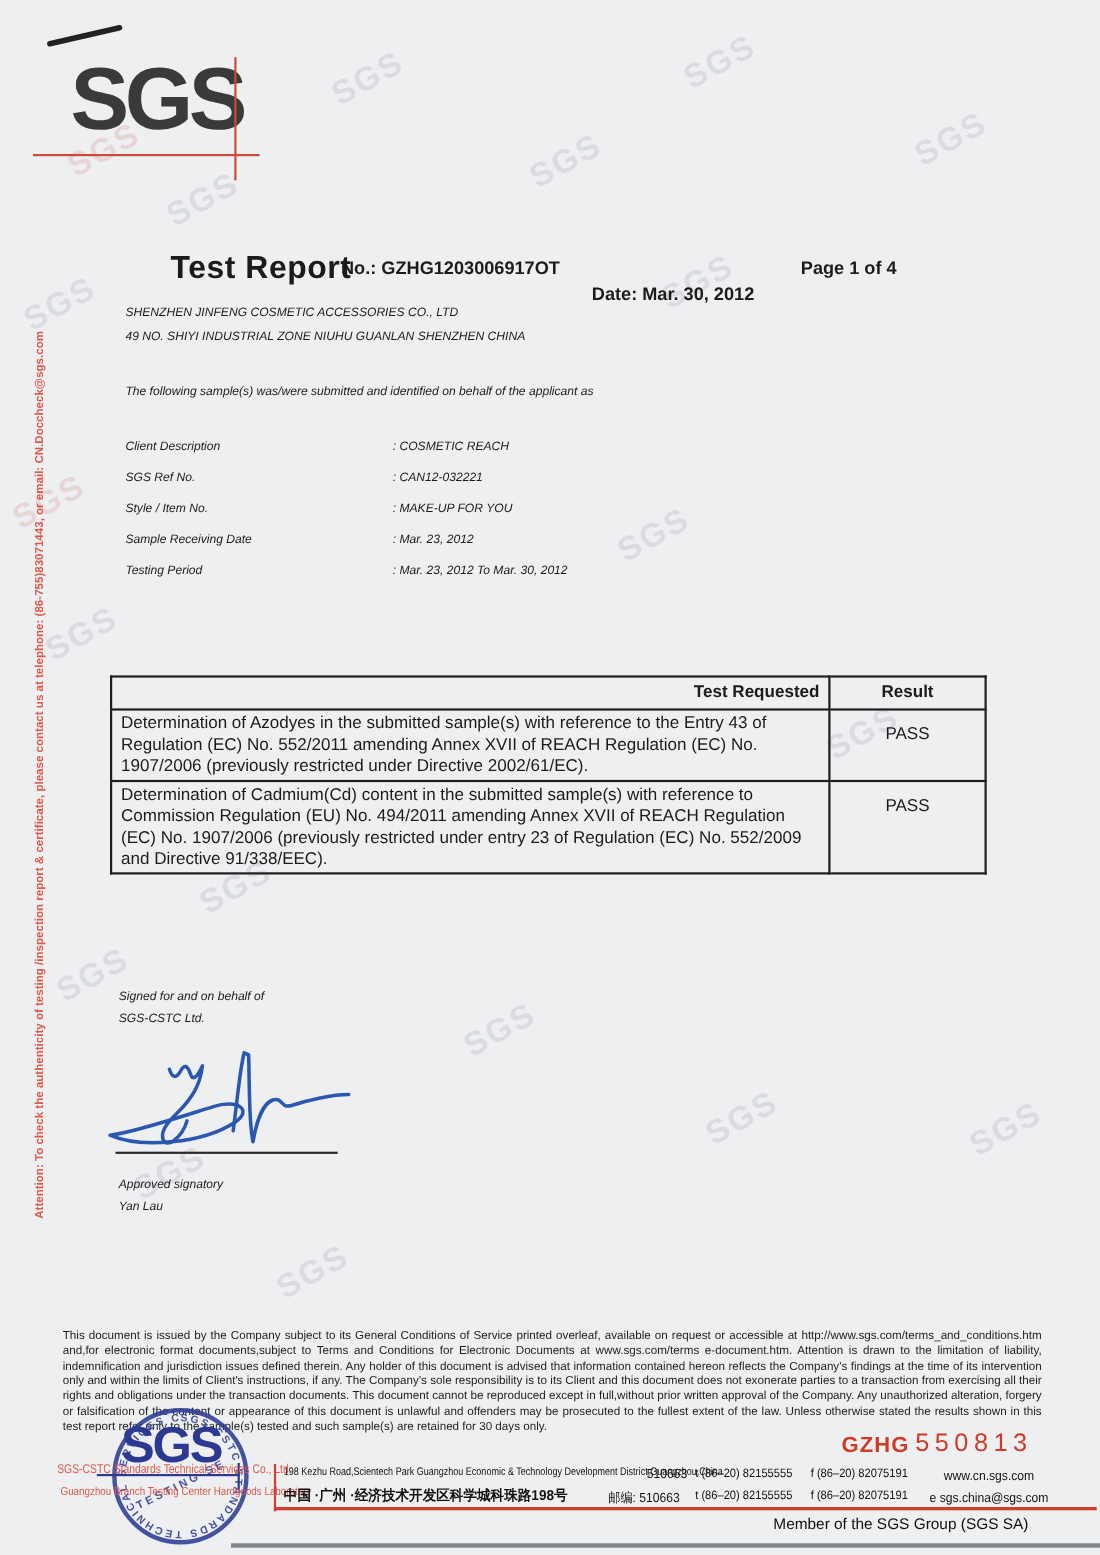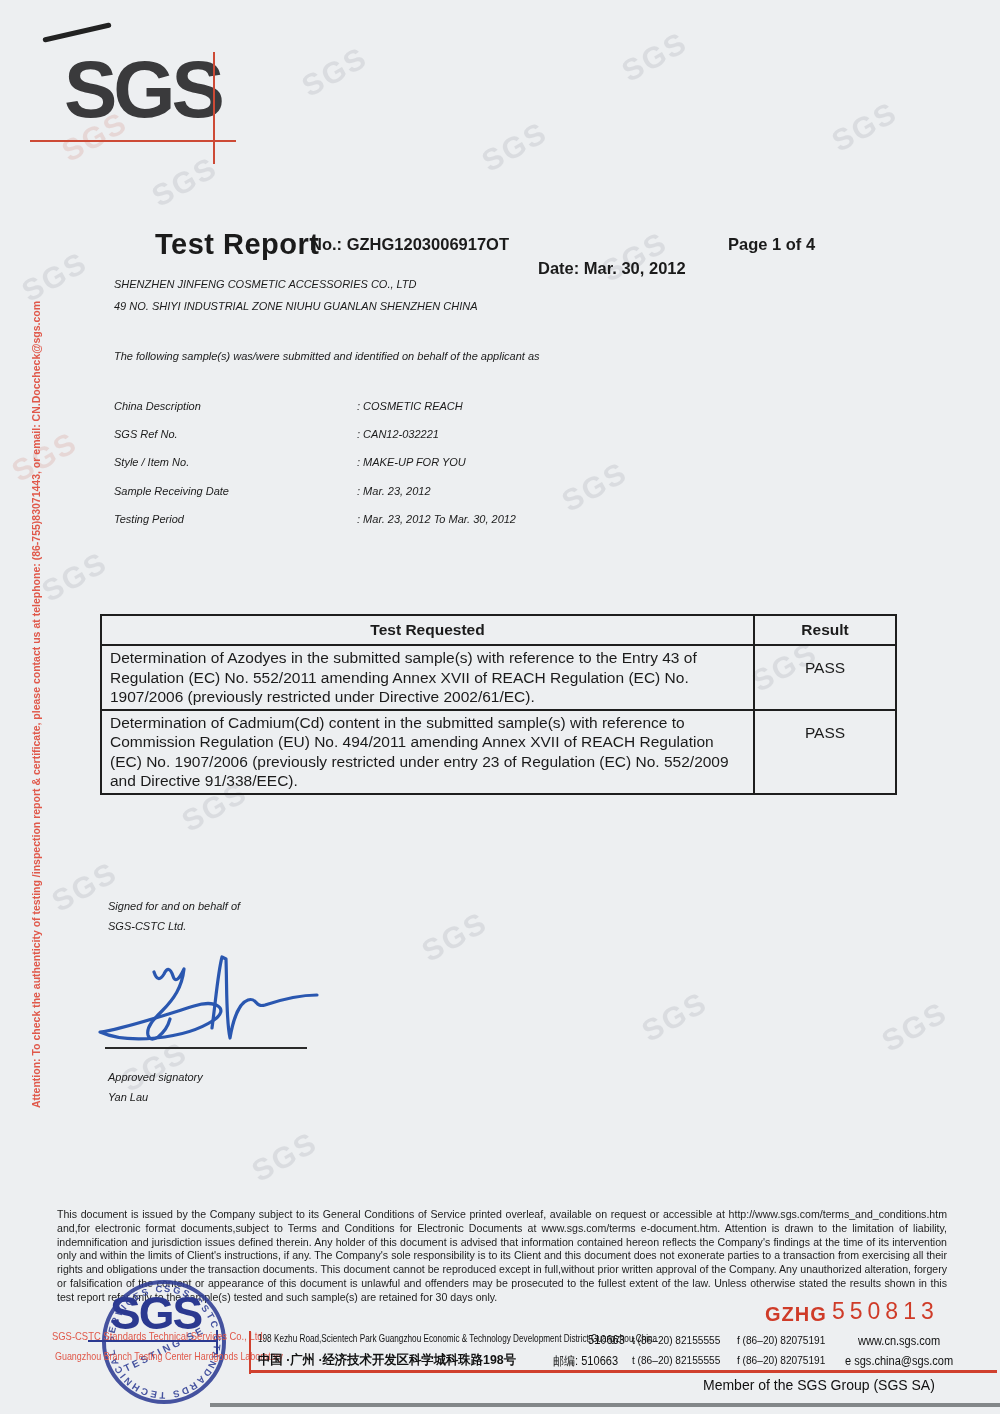--- a/index.html
+++ b/index.html
@@ -23,21 +23,21 @@
   
   .doc-title{left:155px;top:228px;font-size:29px;font-weight:bold;letter-spacing:0.5px;}
   .hdr{font-size:16.5px;font-weight:bold;text-align:center;}
   
   .body-txt{font-size:11px;font-style:italic;}
   .field-label{left:114px;}
   .field-value{left:357px;}
   
   .results{left:100px;top:614px;width:797px;border-collapse:collapse;position:absolute;}
   .results th,.results td{border:2px solid #1e1e1e;font-size:15.5px;padding:2px 8px;}
-  .results th{text-align:center;font-weight:bold;height:24px;}
+  .results th{text-align:right;font-weight:bold;height:24px;}
   .results th.res,.results td.res{width:124px;text-align:center;}
   .results td.test{line-height:1.26;}
   .results td.res{vertical-align:top;padding-top:13px;font-size:15.5px;}
   
   .sig-line{left:105px;top:1047px;width:202px;height:2px;background:#2a2a2a;}
   
   .legal{left:57px;top:1208px;width:890px;font-size:10.6px;line-height:1.3;
       text-align:justify;color:#1d1d1d;}
   
   .foot-logo{left:110px;top:1290px;font-size:46px;font-weight:bold;color:#2b3990;
@@ -97,21 +97,21 @@
   <div class="abs doc-title">Test Report</div>
   <div class="abs hdr" style="left:310px;top:235px;">No.: GZHG1203006917OT</div>
   <div class="abs hdr" style="left:538px;top:235px;margin-top:24px;">Date: Mar. 30, 2012</div>
   <div class="abs hdr" style="left:728px;top:235px;">Page 1 of 4</div>
 
   <div class="abs body-txt" style="left:114px;top:278px;">SHENZHEN JINFENG COSMETIC ACCESSORIES CO., LTD</div>
   <div class="abs body-txt" style="left:114px;top:300px;">49 NO. SHIYI INDUSTRIAL ZONE NIUHU GUANLAN SHENZHEN CHINA</div>
 
   <div class="abs body-txt" style="left:114px;top:350px;">The following sample(s) was/were submitted and identified on behalf of the applicant as</div>
 
-  <div class="abs body-txt field-label" style="top:400px;">China Description</div>
+  <div class="abs body-txt field-label" style="top:400px;">Client Description</div>
   <div class="abs body-txt field-value" style="top:400px;">: COSMETIC REACH</div>
   <div class="abs body-txt field-label" style="top:428px;">SGS Ref No.</div>
   <div class="abs body-txt field-value" style="top:428px;">: CAN12-032221</div>
   <div class="abs body-txt field-label" style="top:456px;">Style / Item No.</div>
   <div class="abs body-txt field-value" style="top:456px;">: MAKE-UP FOR YOU</div>
   <div class="abs body-txt field-label" style="top:485px;">Sample Receiving Date</div>
   <div class="abs body-txt field-value" style="top:485px;">: Mar. 23, 2012</div>
   <div class="abs body-txt field-label" style="top:513px;">Testing Period</div>
   <div class="abs body-txt field-value" style="top:513px;">: Mar. 23, 2012 To Mar. 30, 2012</div>
 

